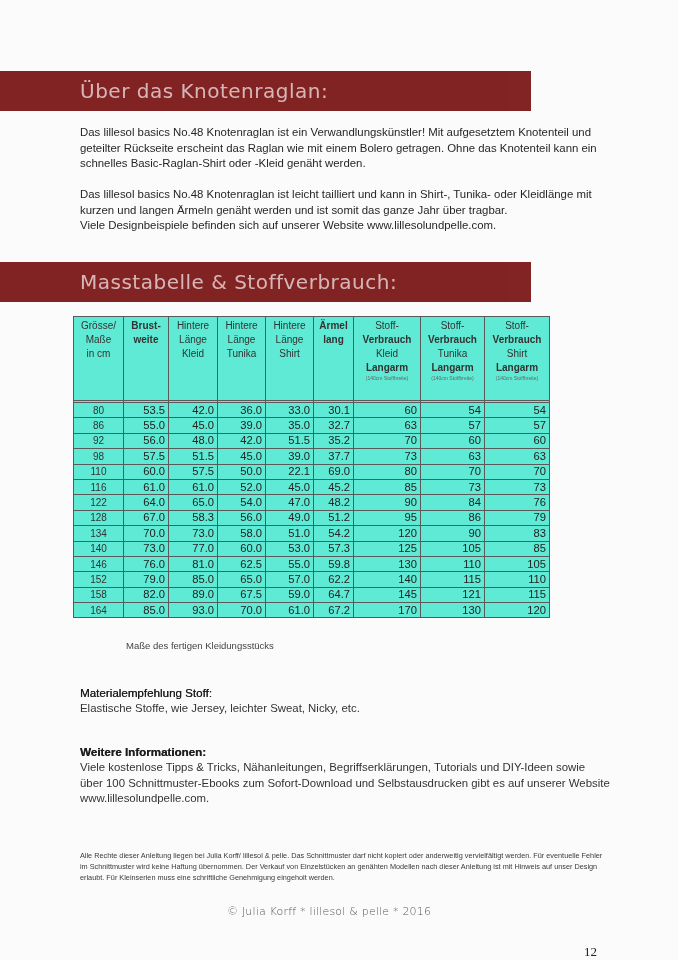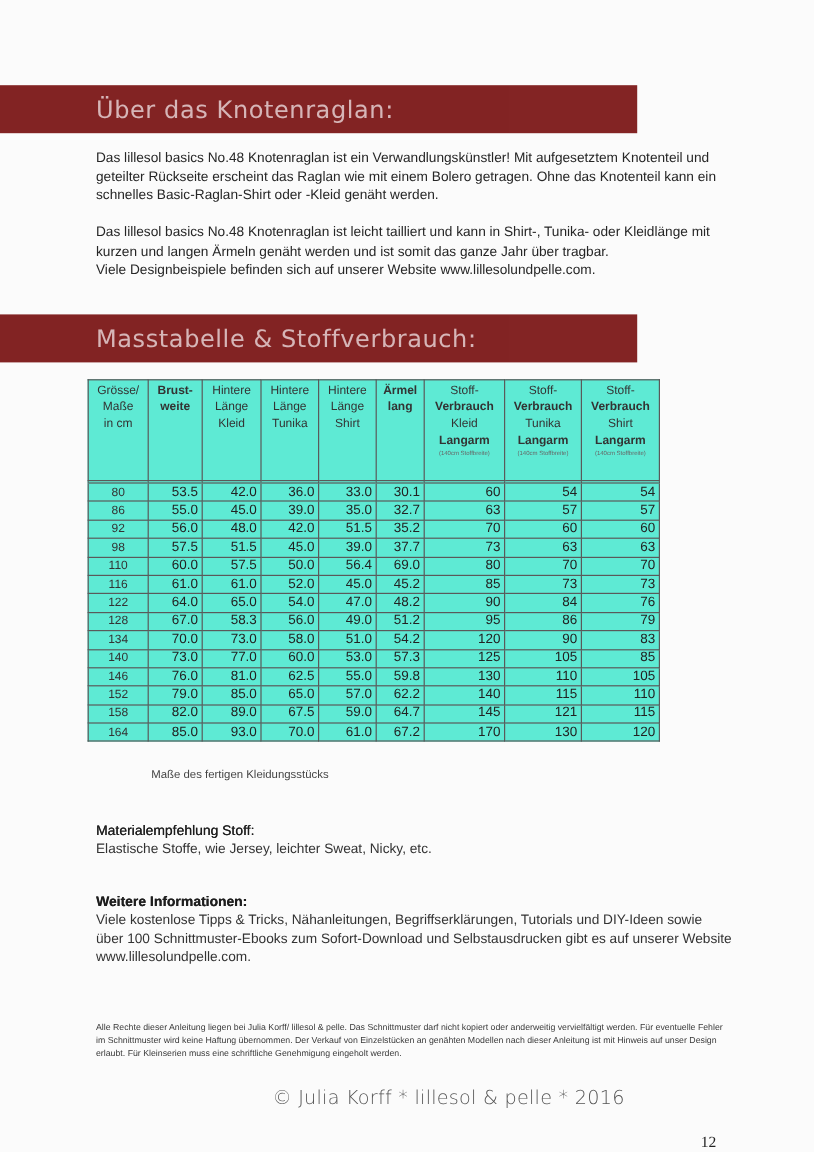--- a/index.html
+++ b/index.html
@@ -92,21 +92,21 @@
   #info-title { top: 745px; font-weight: bold; }
   #info-text { top: 760px; line-height: 15.5px; width: 530px; }
   .small-para {
     position: absolute; left: 80px; top: 851px; width: 530px;
     font-family: "Liberation Sans", sans-serif;
     font-size: 7.3px; line-height: 10.8px; color: #3a3a3a; margin: 0;
   }
   .footer {
     position: absolute; left: 227px; top: 905px;
     font-family: "DejaVu Sans", sans-serif;
-    font-size: 16px; color: #555; font-weight: 200;
+    font-size: 11px; color: #555; font-weight: 200;
     letter-spacing: 0.2px;
   }
   .pagenum {
     position: absolute; left: 584px; top: 944px;
     font-family: "Liberation Serif", serif;
     font-size: 13px; color: #222;
   }
 </style>
 </head>
 <body>
@@ -244,21 +244,21 @@
         <td>37.7</td>
         <td>73</td>
         <td>63</td>
         <td>63</td>
       </tr>
       <tr>
         <td class="size">110</td>
         <td>60.0</td>
         <td>57.5</td>
         <td>50.0</td>
-        <td>56.4</td>
+        <td>22.1</td>
         <td>69.0</td>
         <td>80</td>
         <td>70</td>
         <td>70</td>
       </tr>
       <tr>
         <td class="size">116</td>
         <td>61.0</td>
         <td>61.0</td>
         <td>52.0</td>

